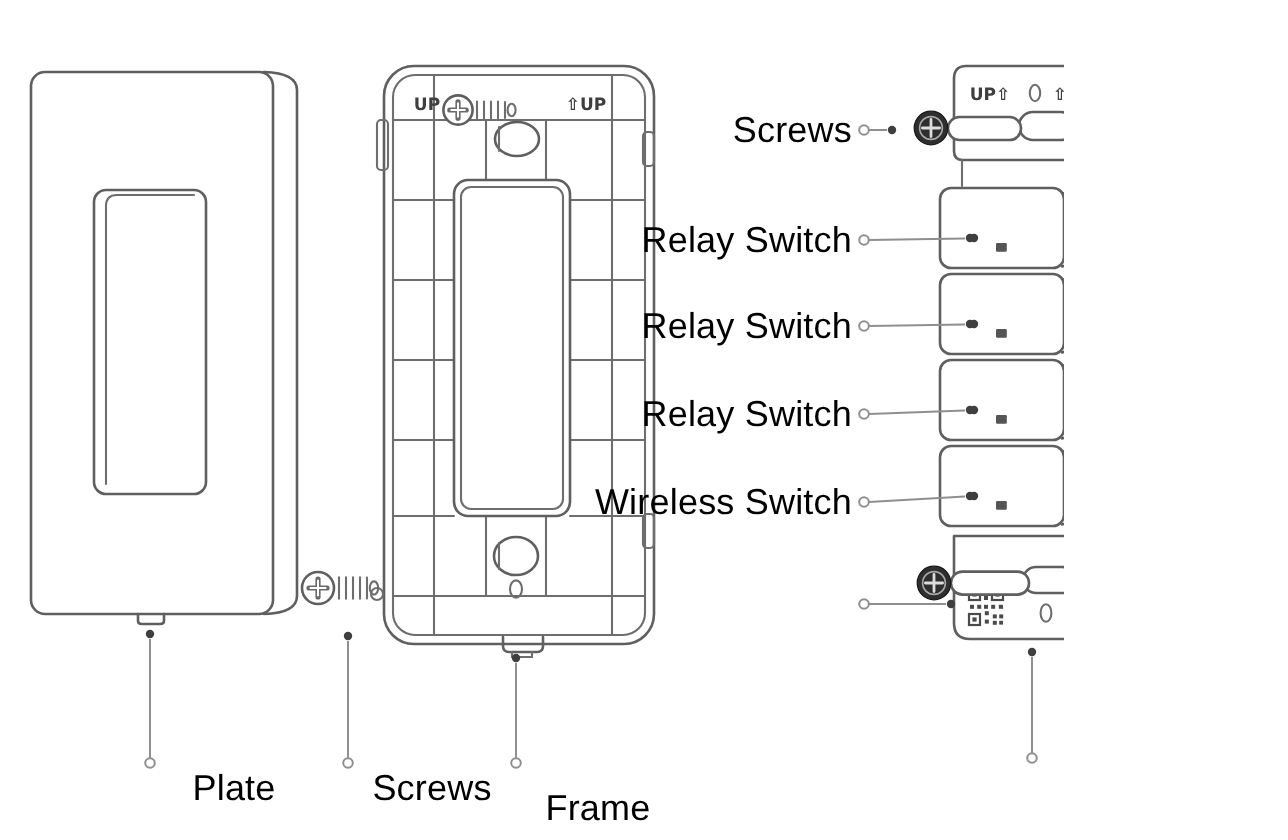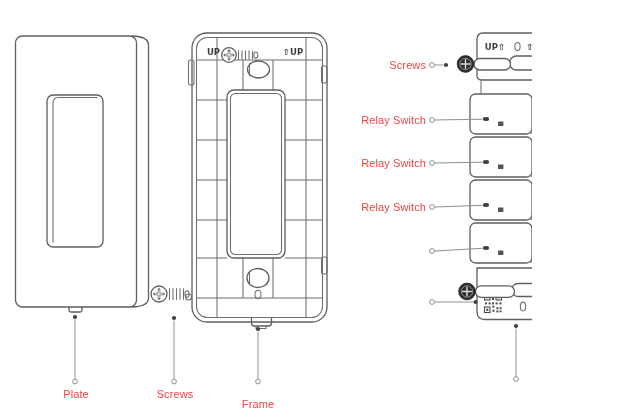--- a/index.html
+++ b/index.html
@@ -2,24 +2,24 @@
 <html><head>
 <meta charset="utf-8">
 <style>
   html,body{margin:0;padding:0;background:#fff;}
   .canvas{
     position:relative;width:532px;height:420px;background:#ffffff;
     font-family:"Liberation Sans",sans-serif;overflow:hidden;
   }
   .art{position:absolute;left:0;top:0;}
   .lbl{
-    position:absolute;font-size:11px;color:#ef4444;white-space:nowrap;
+    position:absolute;font-size:18px;color:#000000;white-space:nowrap;
     line-height:16px;letter-spacing:.1px;
   }
-  .lbl-c{transform:translateX(-50%);}
+  .lbl-c{transform:translateX(-50%);margin-left:41px;}
   .lbl-r{transform:translateX(-100%);}
   
   .ln{fill:none;stroke:#5f5f5f;stroke-width:1.3;stroke-linecap:round;stroke-linejoin:round;}
   .lnf{fill:#ffffff;stroke:#5f5f5f;stroke-width:1.3;stroke-linecap:round;stroke-linejoin:round;}
   .thin{fill:none;stroke:#6e6e6e;stroke-width:1.05;stroke-linecap:round;}
   .leader{fill:none;stroke:#8f8f8f;stroke-width:1;}
   .dot{fill:#3f3f3f;stroke:none;}
   .oc{fill:#ffffff;stroke:#8f8f8f;stroke-width:1;}
   .sdk{fill:#2e2e2e;stroke:#161616;stroke-width:.6;}
   .ring{fill:none;stroke:#a8a8a8;stroke-width:.8;}
@@ -242,14 +242,15 @@
   </svg>
 
   <div class="lbl lbl-c" style="left:76px;top:386px">Plate</div>
   <div class="lbl lbl-c" style="left:175px;top:386px">Screws</div>
   <div class="lbl lbl-c" style="left:258px;top:396px">Frame</div>
 
   <div class="lbl lbl-r" style="left:426px;top:57px">Screws</div>
   <div class="lbl lbl-r" style="left:426px;top:112px">Relay Switch</div>
   <div class="lbl lbl-r" style="left:426px;top:155px">Relay Switch</div>
   <div class="lbl lbl-r" style="left:426px;top:199px">Relay Switch</div>
+  <div class="lbl lbl-r" style="left:426px;top:243px">Wireless Switch</div>
 
 </div>
 
 </body></html>

